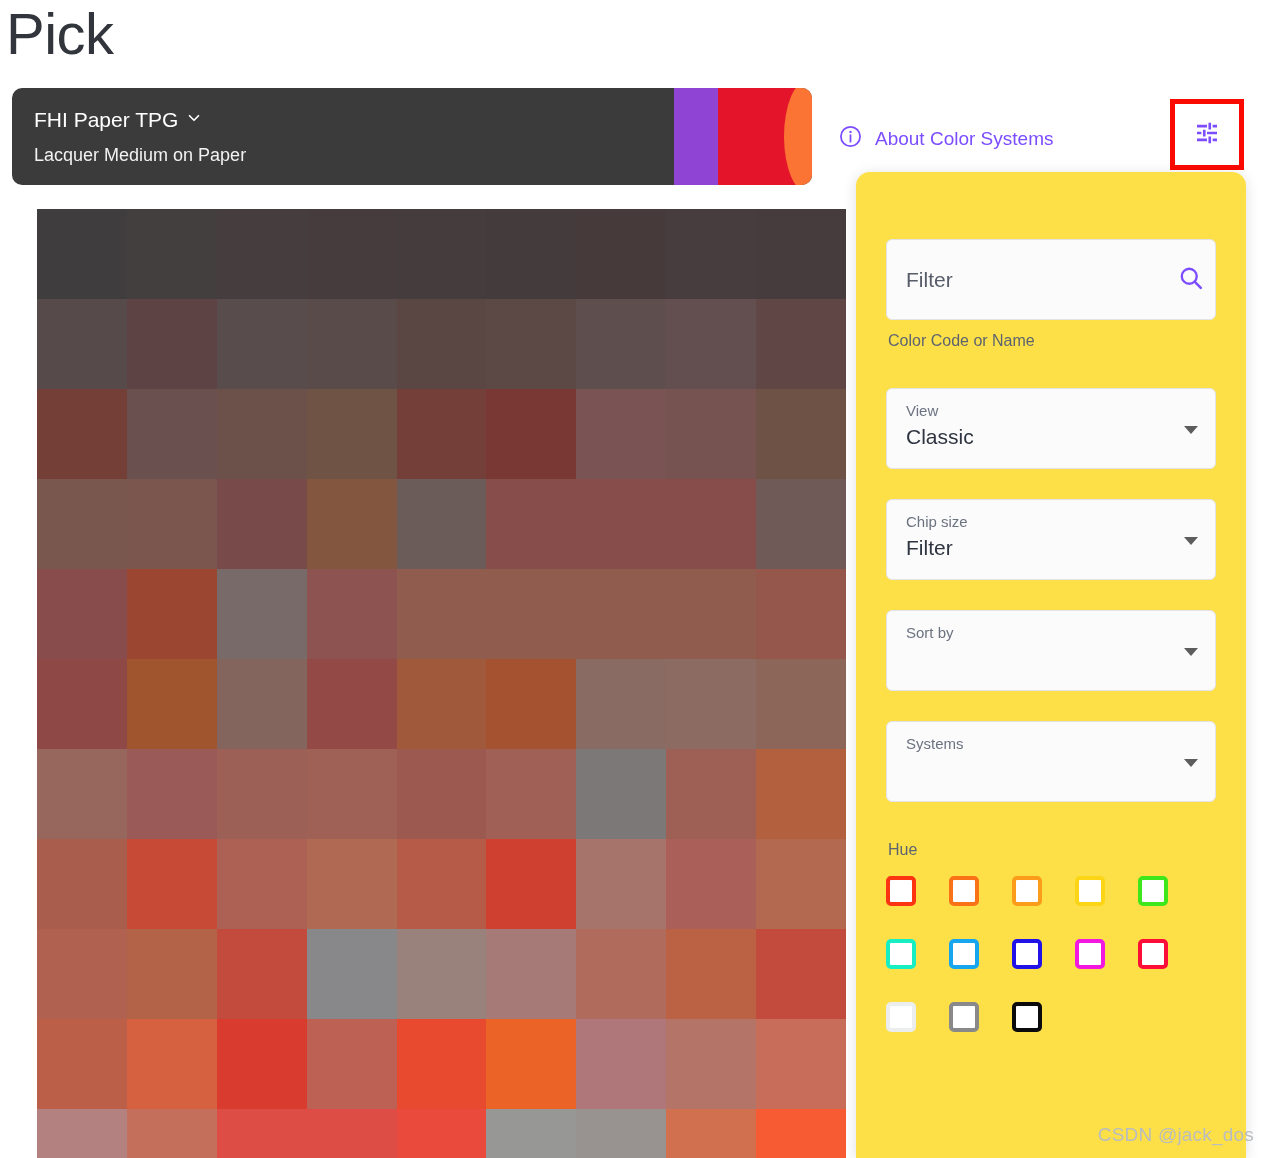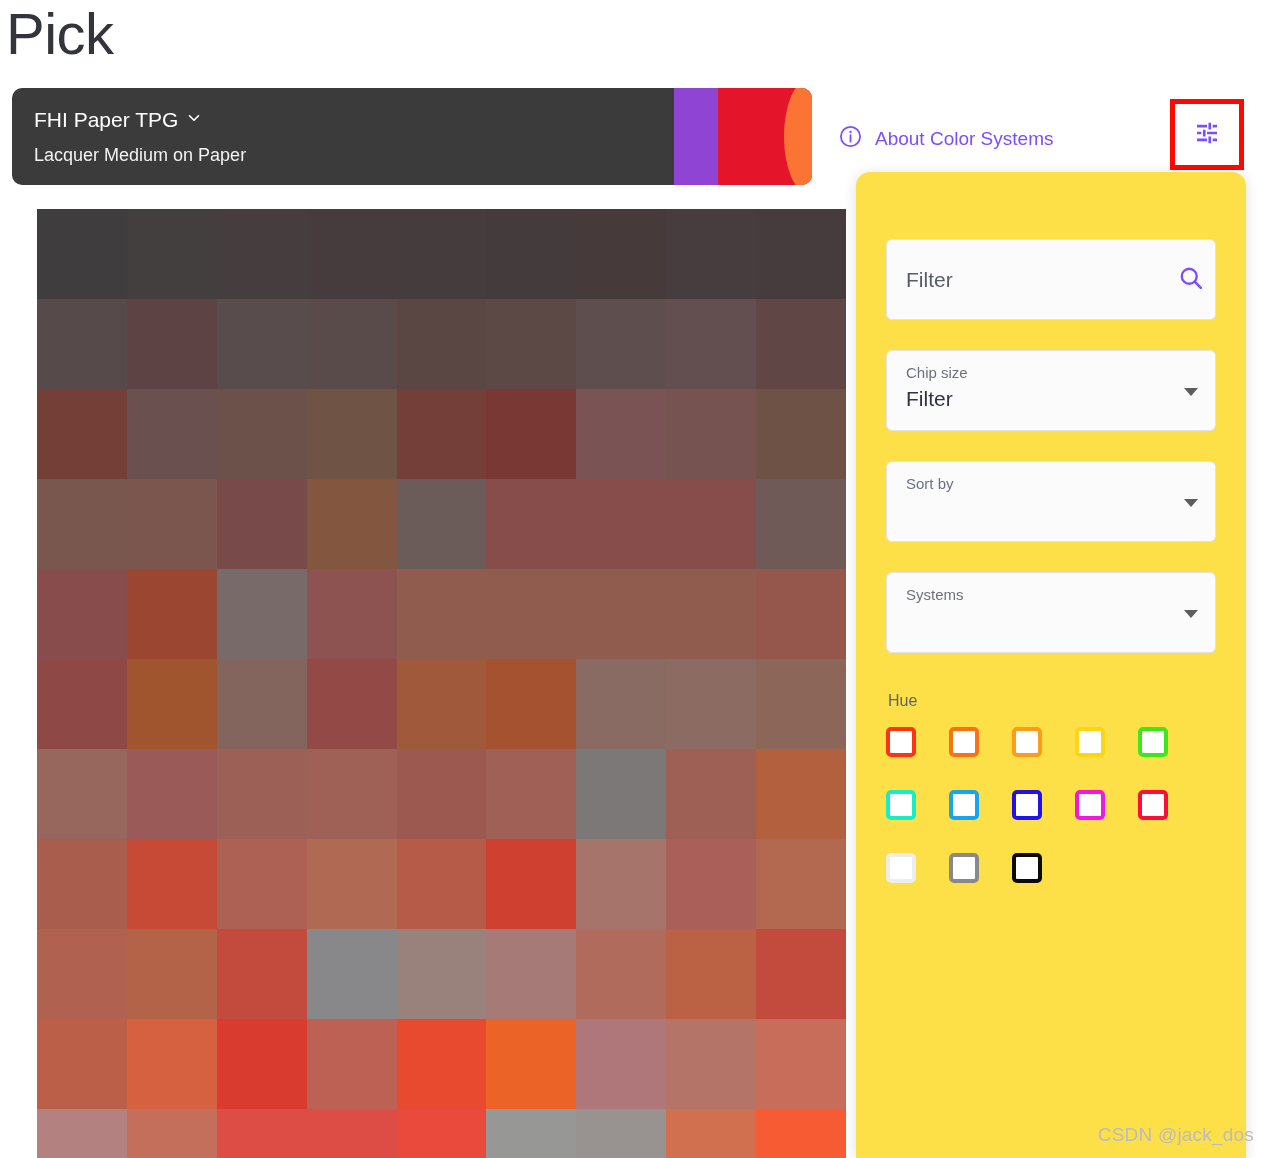--- a/index.html
+++ b/index.html
@@ -335,21 +335,27 @@
 
   <div class="field-box" id="filter-box">
     <input id="filter-input" type="text" placeholder="Filter" style="">
     <span id="search-icon">
       <svg width="28" height="28" viewBox="0 0 24 24" fill="none">
         <circle cx="10.5" cy="10.5" r="6.4" stroke="#7c4dff" stroke-width="2"></circle>
         <path d="M15.3 15.3L20.4 20.4" stroke="#7c4dff" stroke-width="2.2" stroke-linecap="round"></path>
       </svg>
     </span>
   </div>
-
+  <div id="filter-helper">Color Code or Name</div>
+
+  <div class="field-box select-box" id="view-box">
+    <div class="select-label">View</div>
+    <div class="select-value">Classic</div>
+    <span class="select-caret"></span>
+  </div>
 
   <div class="field-box select-box">
     <div class="select-label">Chip size</div>
     <div class="select-value">Filter</div>
     <span class="select-caret"></span>
   </div>
 
   <div class="field-box select-box">
     <div class="select-label">Sort by</div>
     <span class="select-caret"></span>

